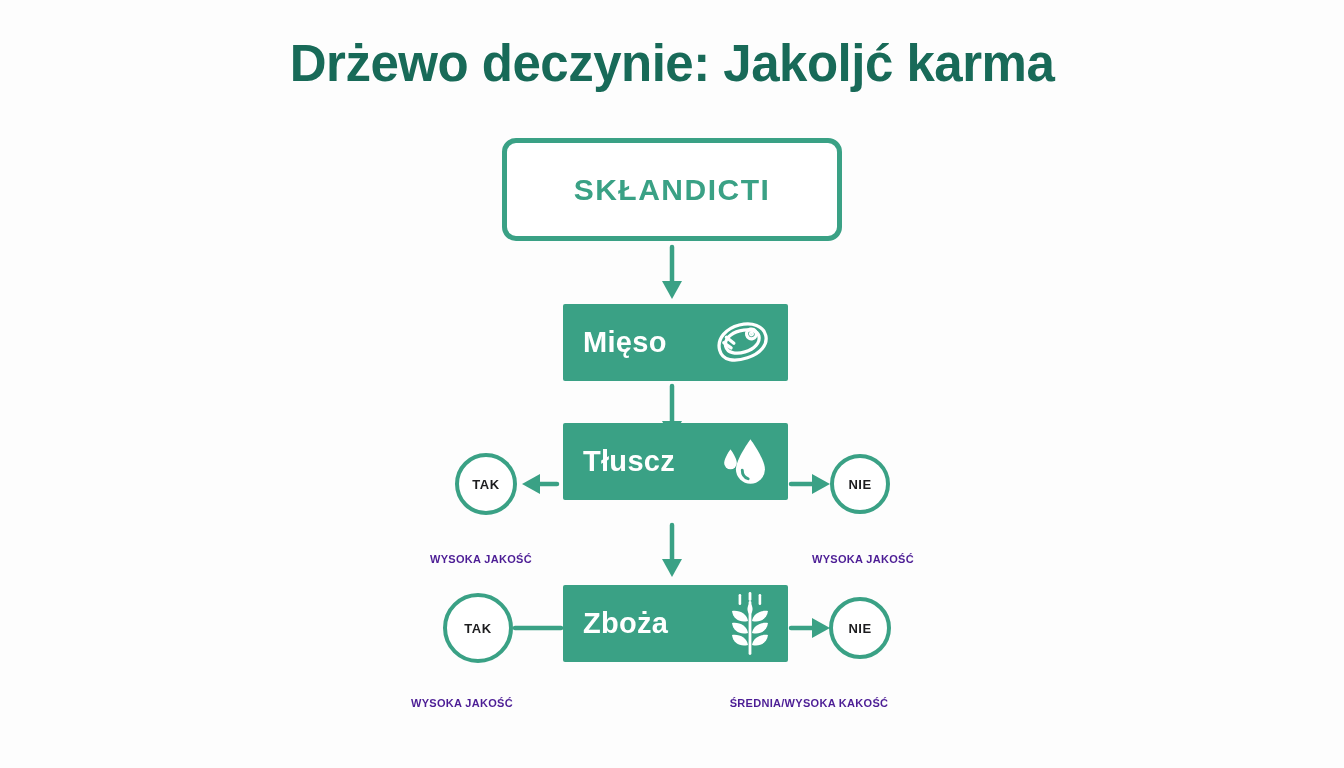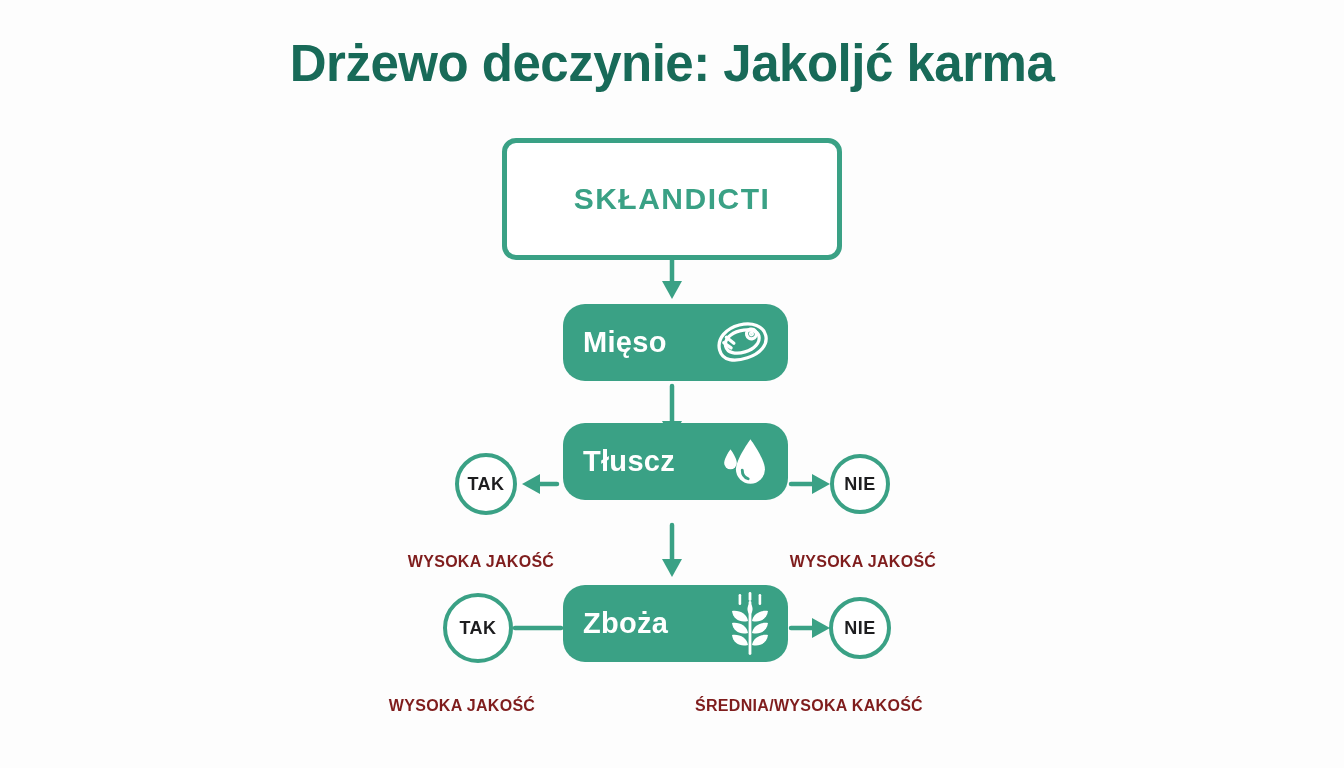--- a/index.html
+++ b/index.html
@@ -14,60 +14,60 @@
   .title {
     position: absolute; left: 0; top: 34px; width: 1344px;
     text-align: center;
     font-size: 51px; font-weight: bold; letter-spacing: -0.5px;
     color: #186a58;
   }
 
   .connectors { position: absolute; left: 0; top: 0; pointer-events: none; }
 
   .root-box {
-    position: absolute; left: 502px; top: 138px; width: 340px; height: 122px;
+    position: absolute; left: 502px; top: 138px; width: 340px; height: 103px;
     box-sizing: border-box;
     background: #ffffff; border: 5px solid #3aa185; border-radius: 14px;
     display: flex; align-items: center; justify-content: center;
   }
   .root-box .root-label {
     color: #3aa185; font-size: 30px; font-weight: bold; letter-spacing: 1.5px;
   }
 
   .node-box {
     position: absolute; width: 225px; height: 77px;
     box-sizing: border-box;
-    background: #3aa185; border-radius: 22px;
+    background: #3aa185; border-radius: 2px;
     display: flex; align-items: center; justify-content: space-between;
     padding: 0 14px 0 20px;
   }
   .node-box .node-label {
     color: #ffffff; font-size: 29px; font-weight: bold; letter-spacing: 0.3px;
   }
   .node-box .node-icon { display: flex; align-items: center; justify-content: center; }
 
   #box-mieso  { left: 563px; top: 304px; }
   #box-tluscz { left: 563px; top: 423px; }
   #box-zboza  { left: 563px; top: 585px; }
 
   .decision-circle {
     position: absolute; box-sizing: border-box;
     background: #ffffff; border: 4px solid #3aa185; border-radius: 50%;
     display: flex; align-items: center; justify-content: center;
-    color: #1d1d1f; font-size: 18px; font-weight: bold; letter-spacing: 0.5px;
+    color: #1d1d1f; font-size: 13px; font-weight: bold; letter-spacing: 0.5px;
   }
   #circle-tak1 { left: 455px; top: 453px; width: 62px; height: 62px; }
   #circle-nie1 { left: 830px; top: 454px; width: 60px; height: 60px; }
   #circle-tak2 { left: 443px; top: 593px; width: 70px; height: 70px; }
   #circle-nie2 { left: 829px; top: 597px; width: 62px; height: 62px; }
 
   .outcome-label {
     position: absolute; transform: translateX(-50%);
     white-space: nowrap;
-    color: #7f1d1d; font-size: 16px; font-weight: bold; letter-spacing: 0.3px;
+    color: #4c1d95; font-size: 11px; font-weight: bold; letter-spacing: 0.3px;
   }
   #outcome-tluscz-tak { left: 481px; top: 553px; }
   #outcome-tluscz-nie { left: 863px; top: 553px; }
   #outcome-zboza-tak  { left: 462px; top: 697px; }
   #outcome-zboza-nie  { left: 809px; top: 697px; }
 </style>
 </head>
 <body>
 
 <div class="canvas">

